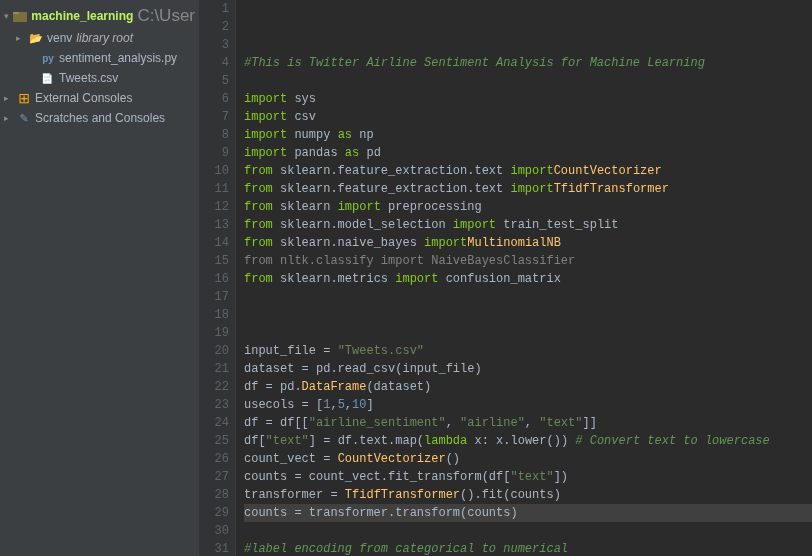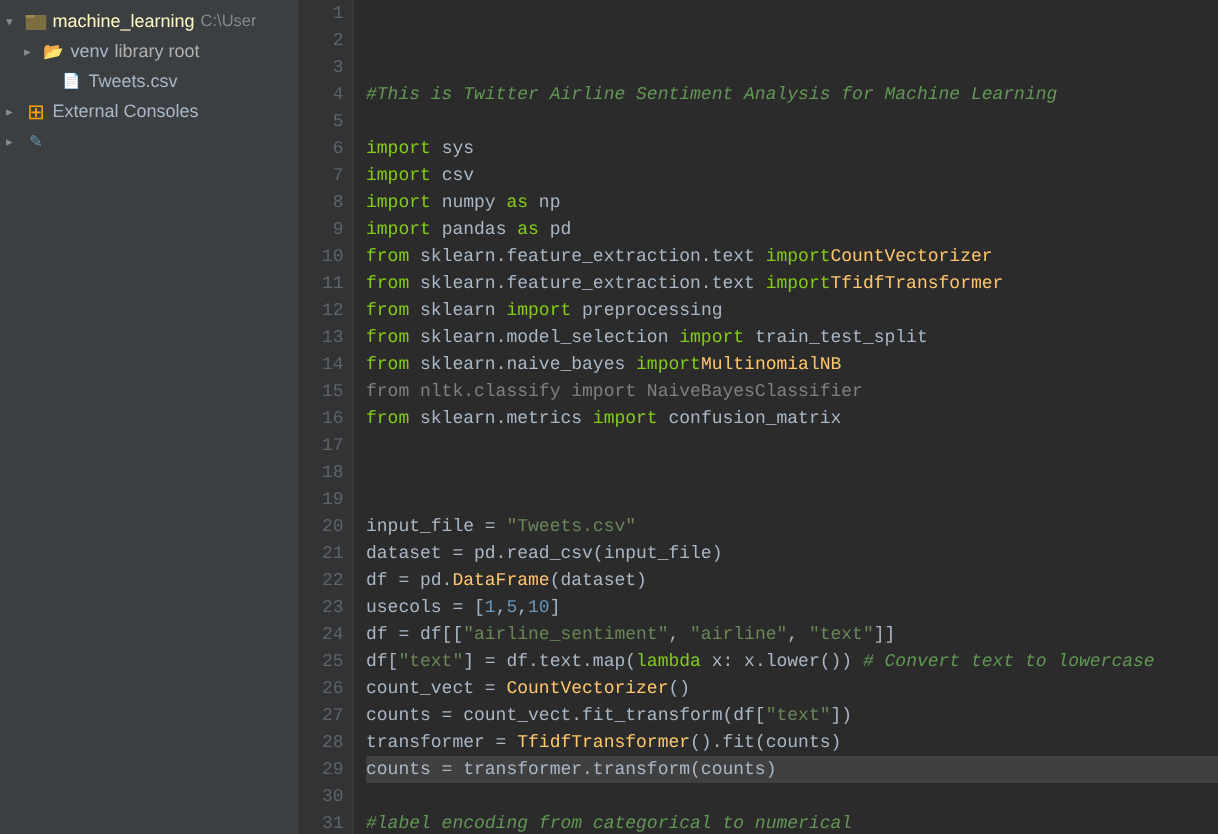--- a/index.html
+++ b/index.html
@@ -53,26 +53,27 @@
     .indent-2 { padding-left: 28px; }
 
     .chevron {
       width: 12px;
       font-size: 9px;
       color: #888;
       display: inline-block;
     }
 
     .project-root {
-      font-weight: normal;
-      color: #fef9c3;
+      font-weight: bold;
+      color: #bef264;
     }
 
     .library-root-label {
       color: #b0b0b0;
+      font-style: italic;
     }
 
     
     #code-area {
       flex: 1;
       background: #2b2b2b;
       color: #a9b7c6;
       overflow: hidden;
       display: flex;
       flex-direction: column;
@@ -138,52 +139,60 @@
 
   <div class="tree-item">
     <span class="chevron">▾</span>
     <span class="tree-icon">
       <svg width="14" height="14" viewBox="0 0 14 14">
         <rect x="0" y="3" width="14" height="10" rx="1" fill="#7c6e3e"></rect>
         <rect x="0" y="3" width="6" height="2" rx="0.5" fill="#9e8a4e"></rect>
       </svg>
     </span>
     <span class="project-root">machine_learning</span>
-    <span style="color:#888; margin-left:4px; font-size:11px;">C:\User</span>
+    <span style="color:#888; margin-left:4px; font-size:17px;">C:\User</span>
   </div>
 
   <div class="tree-item indent-1">
     <span class="chevron">▸</span>
     <span class="tree-icon folder-open-icon"></span>
     <span>venv</span>
     <span class="library-root-label" style="margin-left:4px;">library root</span>
   </div>
 
-
   <div class="tree-item indent-2">
     <span style="width:12px;"> </span>
     <span class="tree-icon">
+      <span class="py-icon">py</span>
+    </span>
+    <span>sentiment_analysis.py</span>
+  </div>
+
+  <div class="tree-item indent-2">
+    <span style="width:12px;"> </span>
+    <span class="tree-icon">
       <span class="csv-icon">📄</span>
     </span>
     <span>Tweets.csv</span>
   </div>
 
   <div class="tree-item">
     <span class="chevron">▸</span>
     <span class="tree-icon">
       <span class="lib-icon">⊞</span>
     </span>
     <span>External Consoles</span>
   </div>
 
   <div class="tree-item">
     <span class="chevron">▸</span>
     <span class="tree-icon">
       <span class="scratch-icon">✎</span>
     </span>
+    <span>Scratches and Consoles</span>
   </div>
 </div>
 
 <div id="code-area">
   <div id="code-scroll">
     <div id="line-numbers">
 
     <div class="line-num">1</div>
         <div class="line-num">2</div>
         <div class="line-num">3</div>

